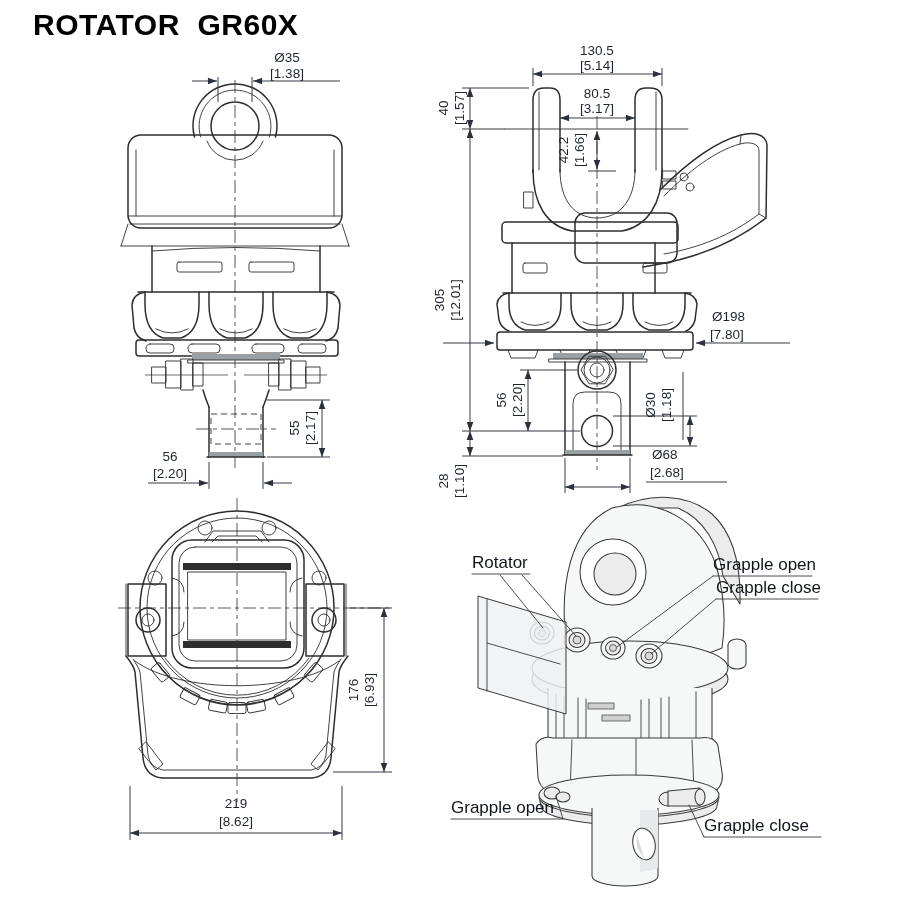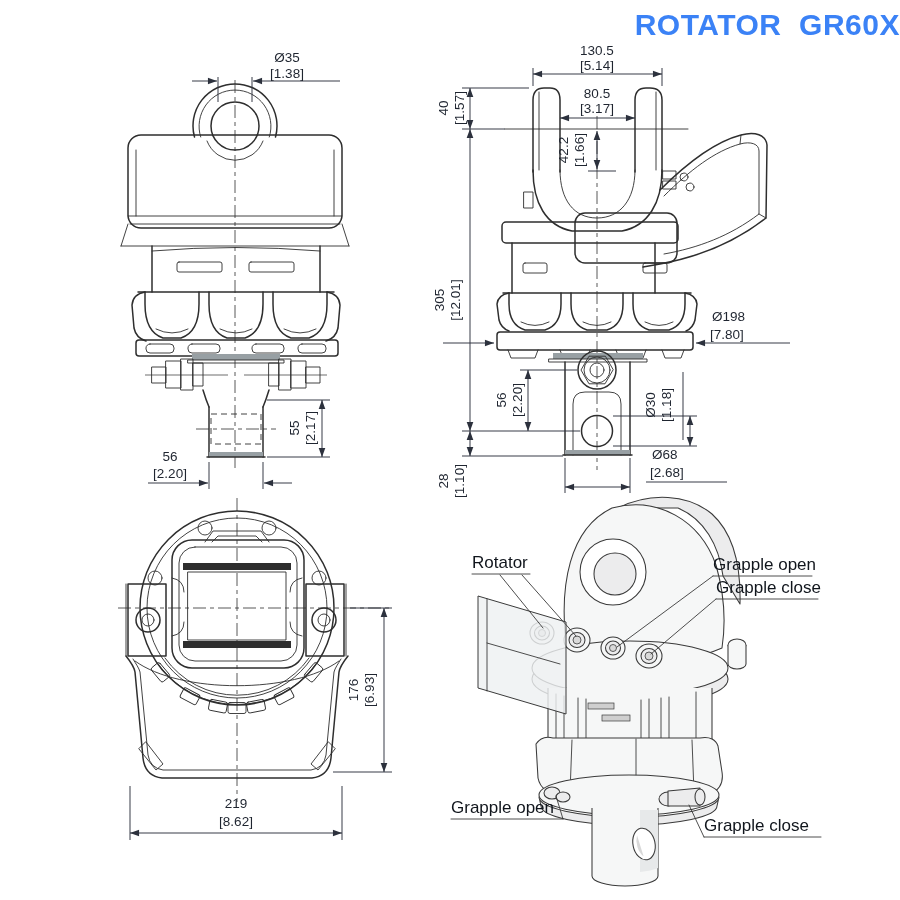--- a/index.html
+++ b/index.html
@@ -1,19 +1,19 @@
 <!DOCTYPE html>
 <html><head>
 <meta charset="utf-8">
 <style>
   html,body{margin:0;padding:0;background:#ffffff;}
   #sheet{position:relative;width:900px;height:900px;background:#ffffff;overflow:hidden;
          font-family:"Liberation Sans",sans-serif;}
-  #title{position:absolute;top:8px;left:0;width:900px;text-align:right;padding-left:22px;
-         box-sizing:border-box;font-size:30px;font-weight:bold;letter-spacing:.5px;color:#3b82f6;
+  #title{position:absolute;top:8px;left:0;width:900px;text-align:left;padding-left:33px;
+         box-sizing:border-box;font-size:30px;font-weight:bold;letter-spacing:.5px;color:#000000;
          white-space:pre;}
   svg{position:absolute;top:0;left:0;}
   .o{stroke:#2e2e2e;stroke-width:1.5;fill:none;stroke-linejoin:round;stroke-linecap:round}
   .t{stroke:#2e2e2e;stroke-width:.9;fill:none;stroke-linejoin:round;stroke-linecap:round}
   .t2{stroke:#2e2e2e;stroke-width:.7;fill:none}
   .d{stroke:#2c313d;stroke-width:.95;fill:none}
   .cl{stroke:#2e2e2e;stroke-width:.8;fill:none;stroke-dasharray:13 4 4 4}
   .hid{stroke:#2e2e2e;stroke-width:.9;fill:none;stroke-dasharray:6 4}
   .gray{fill:#98a0a4;stroke:none}
   .dk{fill:#2e2e2e;stroke:none}

